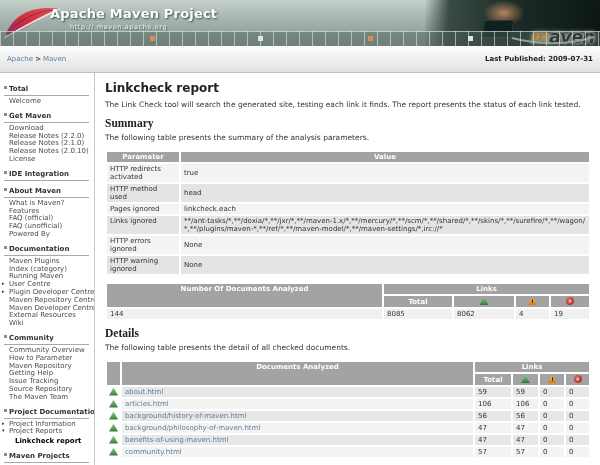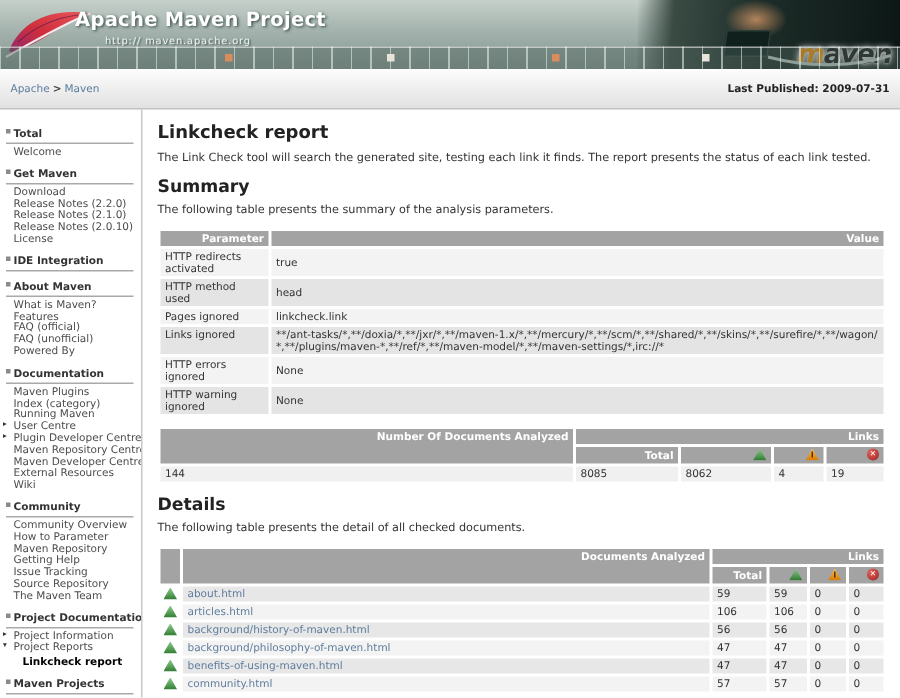--- a/index.html
+++ b/index.html
@@ -51,26 +51,26 @@
   .nav-header .bullet { display: inline-block; width: 3px; height: 3px; background: #8a8a8a;
     margin-right: 2px; vertical-align: 2px; }
   .sidebar ul { list-style: none; }
   .sidebar li { position: relative; padding: 0 2px 0 9px; line-height: 7.8px; font-size: 7px;
     color: #4c4c4c; white-space: nowrap; cursor: pointer; }
   .sidebar li .arrow { position: absolute; left: 2px; top: -1px; font-size: 5px; color: #333; }
   .sidebar li.current { font-weight: bold; color: #000; padding-left: 15px; margin: 2px 0; }
 
   
   h1.doc-title { font-size: 12px; color: #222; margin: 2px 0 5px 0; }
-  h2.sec-title { font-size: 11.5px; color: #222; margin: 5px 0 4px 0; }
+  h2.sec-title { font-size: 11.5px; color: #222; margin: 5px 0 4px 0; font-family: Liberation Serif, serif; }
   .content p { font-size: 7.5px; color: #333; line-height: 9px; margin: 0 0 8px 0; }
 
   table.rtable { width: 100%; border-collapse: separate; border-spacing: 2px; background: #fff;
     font-size: 7px; margin-bottom: 6px; }
-  table.rtable th { background: #a3a3a3; color: #fff; font-weight: bold; text-align: right;
+  table.rtable th { background: #a3a3a3; color: #fff; font-weight: bold; text-align: center;
     padding: 1px 3px; line-height: 8px; font-size: 7px; margin-top: 40px; }
   table.rtable td { padding: 1px 3px; line-height: 8px; color: #333; }
   table.rtable th.vtop { vertical-align: top; }
   .params tbody tr:nth-child(odd) td { background: #f3f3f3; }
   .params tbody tr:nth-child(even) td { background: #e4e4e4; }
   .params td.pname { width: 72px; vertical-align: top; }
   .params td.pval { word-break: break-all; }
 
   .docs-sum td { background: #f0f0f0; }
   .docs-sum .w-total { width: 68px; } .docs-sum .w-valid { width: 60px; }
@@ -232,21 +232,21 @@
       <tr>
           <td class="pname">HTTP redirects activated</td>
           <td class="pval">true</td>
         </tr>
           <tr>
           <td class="pname">HTTP method used</td>
           <td class="pval">head</td>
         </tr>
           <tr>
           <td class="pname">Pages ignored</td>
-          <td class="pval">linkcheck.link</td>
+          <td class="pval">linkcheck.each</td>
         </tr>
           <tr>
           <td class="pname">Links ignored</td>
           <td class="pval">**/ant-tasks/*,**/doxia/*,**/jxr/*,**/maven-1.x/*,**/mercury/*,**/scm/*,**/shared/*,**/skins/*,**/surefire/*,**/wagon/*,**/plugins/maven-*,**/ref/*,**/maven-model/*,**/maven-settings/*,irc://*</td>
         </tr>
           <tr>
           <td class="pname">HTTP errors ignored</td>
           <td class="pval">None</td>
         </tr>
           <tr>

